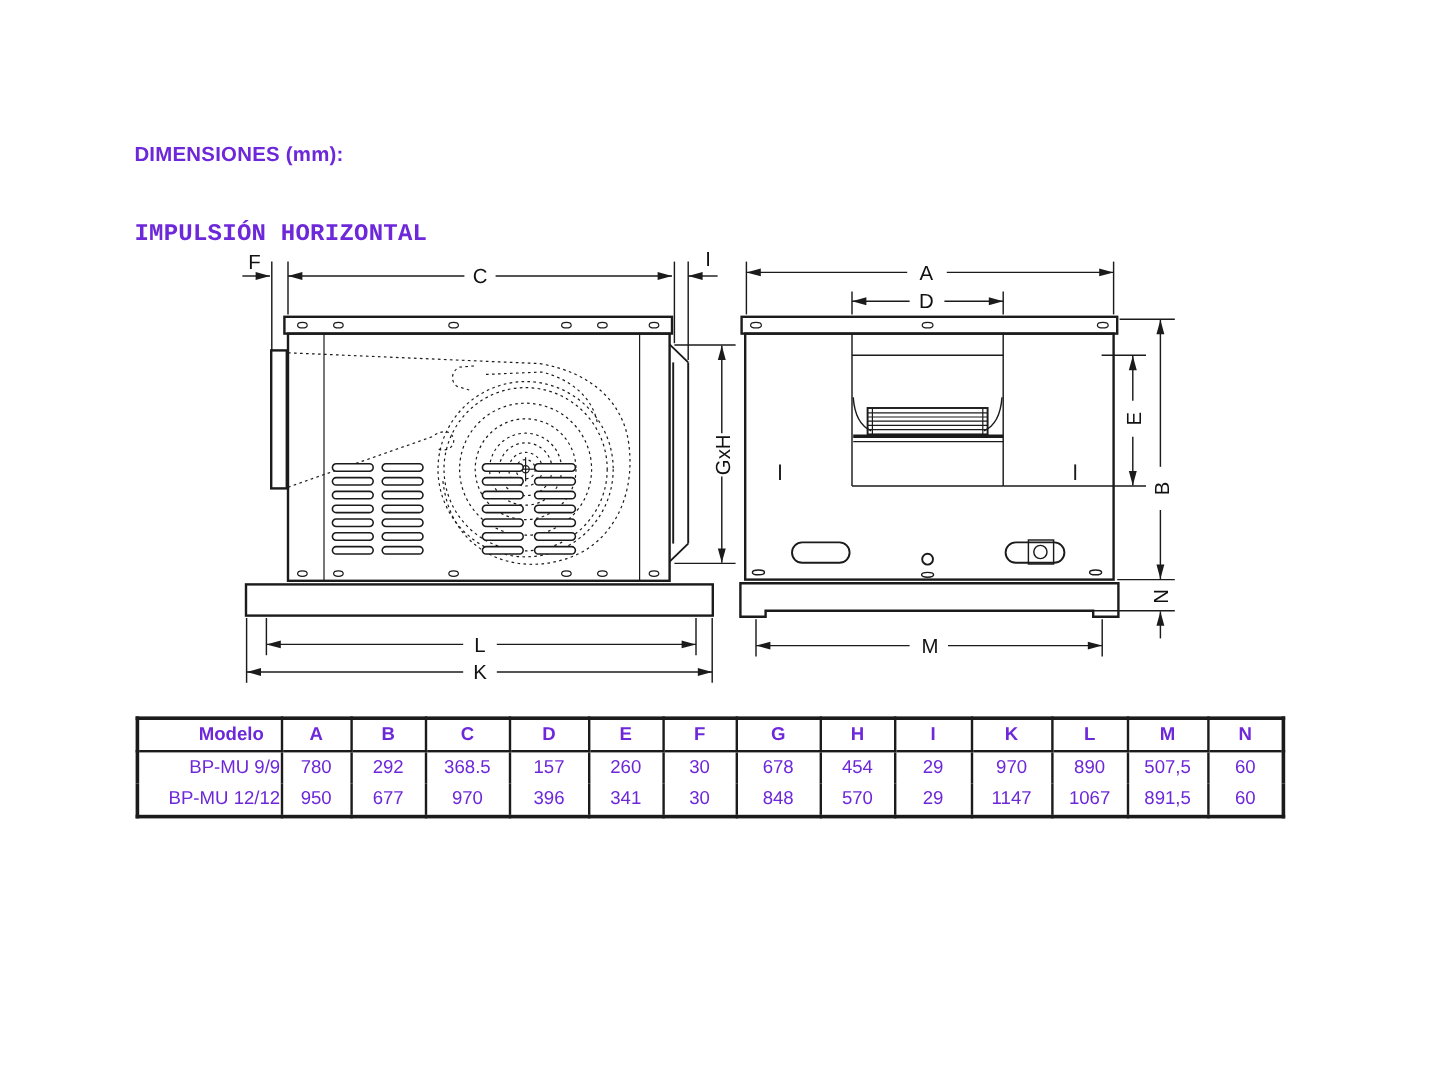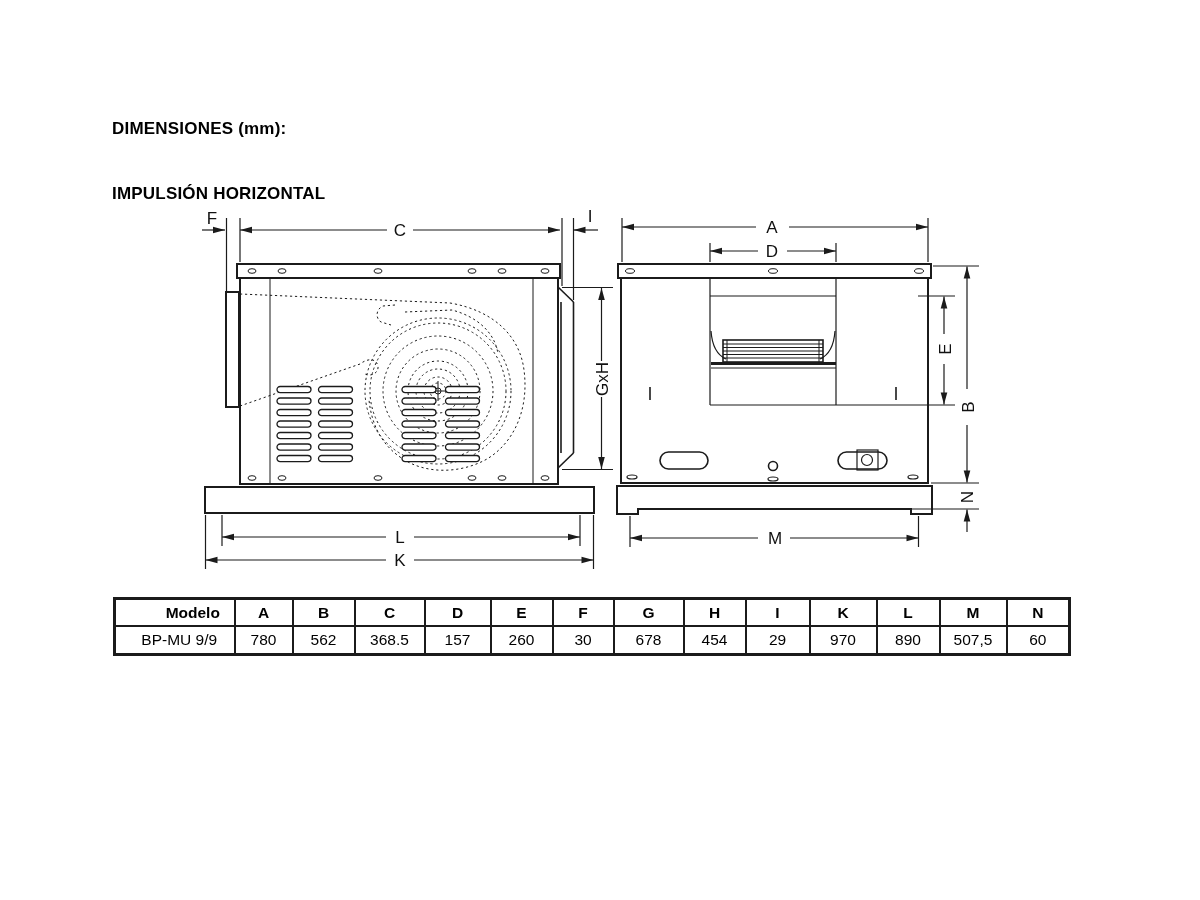--- a/index.html
+++ b/index.html
@@ -1,38 +1,38 @@
 <!DOCTYPE html>
 <html><head>
 <meta charset="utf-8">
 <style>
   html,body{margin:0;padding:0;background:#ffffff;}
   .page{position:relative;width:1200px;height:900px;background:#ffffff;overflow:hidden;
-        font-family:"Liberation Sans",sans-serif;color:#000000;}
+        font-family:"Liberation Sans",sans-serif;color:#6d28d9;}
   .h-main{position:absolute;left:112px;top:119px;font-size:17px;font-weight:bold;
           letter-spacing:.2px;margin:0;}
-  .h-sub{position:absolute;left:112px;top:184px;font-size:17px;font-weight:bold;
-         letter-spacing:.2px;margin:0;}
+  .h-sub{position:absolute;left:112px;top:184px;font-size:20px;font-weight:bold;
+         letter-spacing:.2px;margin:0;font-family:Liberation Mono, monospace;}
   svg.draw{position:absolute;left:0;top:0;}
   svg .s2{stroke:#1b1b1b;stroke-width:2;fill:none;}
   svg .s2w{stroke:#1b1b1b;stroke-width:2;fill:#ffffff;}
   svg .s16{stroke:#1b1b1b;stroke-width:1.6;fill:none;}
   svg .s12{stroke:#1b1b1b;stroke-width:1.2;fill:none;}
   svg .s1{stroke:#1b1b1b;stroke-width:1;fill:none;}
   svg .slotw{stroke:#1b1b1b;stroke-width:1.3;fill:#ffffff;}
   svg .dim{stroke:#1b1b1b;stroke-width:1.2;fill:none;}
   svg .dash{stroke:#1b1b1b;stroke-width:1;fill:none;stroke-dasharray:2.2,2.8;}
   svg text{font-family:"Liberation Sans",sans-serif;font-size:17px;fill:#111;}
   .dim-table{position:absolute;left:113px;top:597px;width:955px;border-collapse:collapse;
              table-layout:fixed;border:3px solid #1b1b1b;}
   .dim-table th,.dim-table td{border-left:2px solid #1b1b1b;font-size:15.5px;text-align:center;
              padding:0;height:26px;white-space:nowrap;overflow:hidden;}
   .dim-table th:first-child,.dim-table td:first-child{border-left:none;padding-left:36px;}
   .dim-table thead th{border-bottom:2px solid #1b1b1b;font-weight:bold;height:25px;}
-  .dim-table td.model-col{text-align:center;padding-left:9px;margin-left:28px;}
+  .dim-table td.model-col{text-align:right;padding-left:9px;margin-left:28px;}
 </style>
 </head>
 <body>
 
 <div class="page">
 
   <h1 class="h-main">DIMENSIONES (mm):</h1>
   <h2 class="h-sub">IMPULSIÓN HORIZONTAL</h2>
 
   <svg class="draw" width="1200" height="900" viewBox="0 0 1200 900">
@@ -293,29 +293,45 @@
           <th>K</th>
           <th>L</th>
           <th>M</th>
           <th>N</th>
         </tr>
     </thead>
     <tbody>
         <tr>
           <td class="model-col">BP-MU 9/9</td>
           <td>780</td>
-          <td>562</td>
+          <td>292</td>
           <td>368.5</td>
           <td>157</td>
           <td>260</td>
           <td>30</td>
           <td>678</td>
           <td>454</td>
           <td>29</td>
           <td>970</td>
           <td>890</td>
           <td>507,5</td>
           <td>60</td>
         </tr>
+        <tr>
+          <td class="model-col">BP-MU 12/12</td>
+          <td>950</td>
+          <td>677</td>
+          <td>970</td>
+          <td>396</td>
+          <td>341</td>
+          <td>30</td>
+          <td>848</td>
+          <td>570</td>
+          <td>29</td>
+          <td>1147</td>
+          <td>1067</td>
+          <td>891,5</td>
+          <td>60</td>
+        </tr>
       </tbody>
   </table>
 
 </div>
 
 </body></html>

